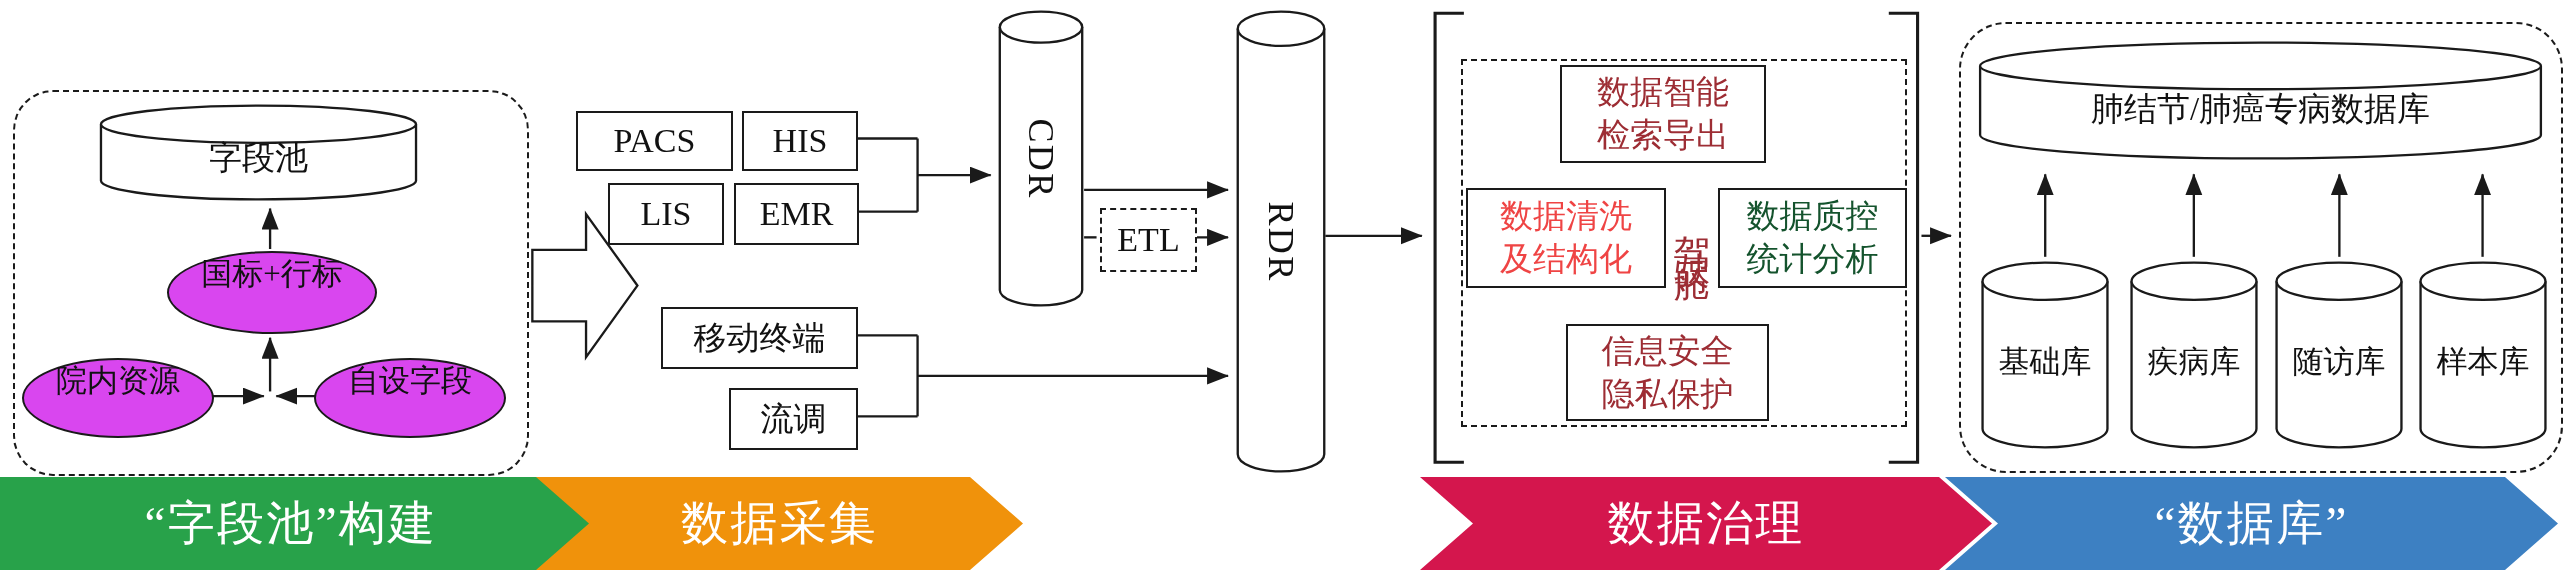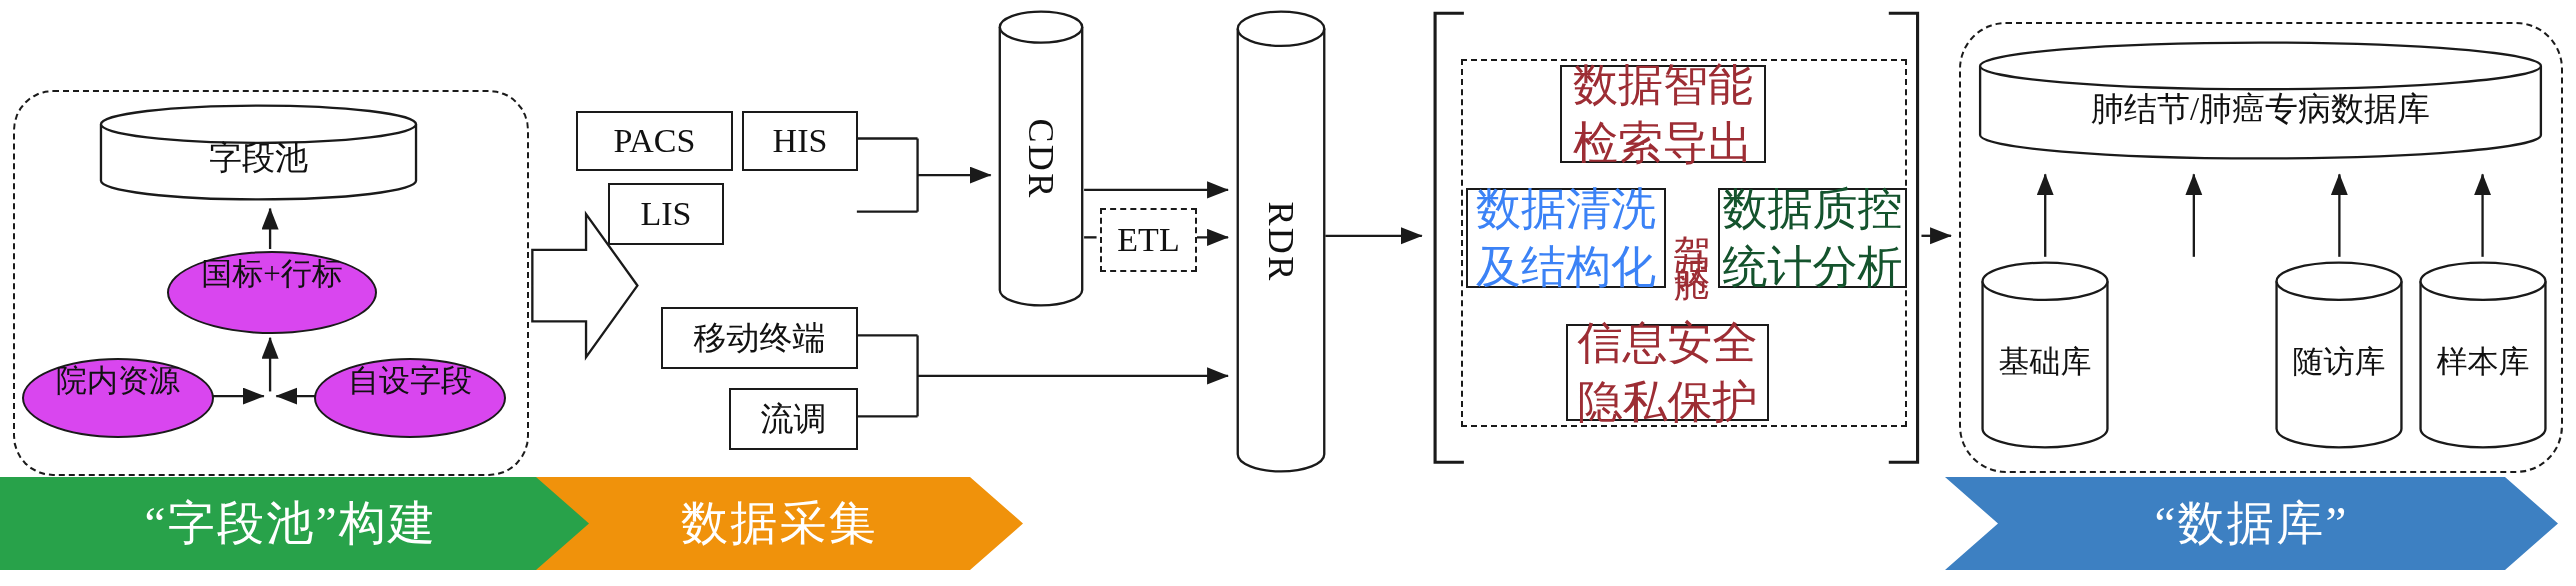--- a/index.html
+++ b/index.html
@@ -22,21 +22,21 @@
   .cyl > svg{position:absolute;left:0;top:0;}
   .cyl-label{
     position:absolute;left:0;top:0;right:0;bottom:0;
     display:flex;align-items:center;justify-content:center;font-size:33px;
   }
   .cyl-label.small{font-size:31px;}
   .vlabel{transform:rotate(90deg);display:block;font-size:36px;letter-spacing:2.3px;}
   .gov-box{
     position:absolute;border:2.3px solid #1a1a1a;background:#fff;
     display:flex;align-items:center;justify-content:center;
-    font-size:45px;line-height:1.3;text-align:center;white-space:pre-line;
+    font-size:33px;line-height:1.3;text-align:center;white-space:pre-line;
   }
   .cockpit{
     position:absolute;display:flex;align-items:center;justify-content:center;
     writing-mode:vertical-rl;text-orientation:upright;
     font-size:36px;letter-spacing:15.6px;
   }
   .banner{
     position:absolute;top:477px;height:93px;
     display:flex;align-items:center;justify-content:center;
     color:#fff;font-size:47px;letter-spacing:2.3px;
@@ -117,20 +117,23 @@
 
   <div class="box" style="left:576px;top:111px;width:153px;height:56px">
     <span>PACS</span>
   </div>
   <div class="box" style="left:742px;top:111px;width:112px;height:56px">
     <span>HIS</span>
   </div>
   <div class="box" style="left:608px;top:183px;width:112px;height:58px">
     <span>LIS</span>
   </div>
+  <div class="box" style="left:734px;top:183px;width:121px;height:58px">
+    <span>EMR</span>
+  </div>
   <div class="box" style="left:661px;top:307px;width:193px;height:58px;font-size:33px">
     <span>移动终端</span>
   </div>
   <div class="box" style="left:729px;top:388px;width:125px;height:58px;font-size:33px">
     <span>流调</span>
   </div>
 
   <div class="cyl" style="left:998px;top:10px;width:86px;height:297px">
     <svg width="86" height="297" viewBox="0 0 110 382">
       <path d="M2,22 L2,360 A53,20 0 0 0 108,360 L108,22" fill="#fff" stroke="#1a1a1a" stroke-width="3"></path>
@@ -156,21 +159,21 @@
   </div>
 
   <div class="round-dashed" style="left:1461px;top:59px;width:442px;height:364px;border-radius:0"></div>
 
   <div class="gov-box" style="left:1560px;top:65px;width:202px;height:94px">
     <span style="color: rgb(157, 45, 52);">数据智能
 检索导出</span>
   </div>
 
   <div class="gov-box" style="left:1466px;top:188px;width:196px;height:96px">
-    <span style="color: #3b82f6;">数据清洗
+    <span style="color: #ef4444;">数据清洗
 及结构化</span>
   </div>
 
   <div class="cockpit" style="left: 1666px; top: 140px; width: 51px; height: 183px; color: rgb(157, 45, 52);">驾驶舱</div>
 
   <div class="gov-box" style="left:1718px;top:188px;width:185px;height:96px">
     <span style="color: #14532d;">数据质控
 统计分析</span>
   </div>
 
@@ -190,20 +193,27 @@
   </div>
 
   <div class="cyl" style="left:1981px;top:261px;width:128px;height:188px">
     <svg width="128" height="188" viewBox="0 0 165 242">
       <path d="M2,26 L2,216 A80.5,24 0 0 0 163,216 L163,26" fill="#fff" stroke="#1a1a1a" stroke-width="3"></path>
       <ellipse cx="82.5" cy="26" rx="80.5" ry="24" fill="#fff" stroke="#1a1a1a" stroke-width="3"></ellipse>
     </svg>
     <div class="cyl-label small" style="padding-top:14px">基础库</div>
   </div>
 
+  <div class="cyl" style="left:2130px;top:261px;width:128px;height:188px">
+    <svg width="128" height="188" viewBox="0 0 165 242">
+      <path d="M2,26 L2,216 A80.5,24 0 0 0 163,216 L163,26" fill="#fff" stroke="#1a1a1a" stroke-width="3"></path>
+      <ellipse cx="82.5" cy="26" rx="80.5" ry="24" fill="#fff" stroke="#1a1a1a" stroke-width="3"></ellipse>
+    </svg>
+    <div class="cyl-label small" style="padding-top:14px">疾病库</div>
+  </div>
 
   <div class="cyl" style="left:2275px;top:261px;width:128px;height:188px">
     <svg width="128" height="188" viewBox="0 0 165 242">
       <path d="M2,26 L2,216 A80.5,24 0 0 0 163,216 L163,26" fill="#fff" stroke="#1a1a1a" stroke-width="3"></path>
       <ellipse cx="82.5" cy="26" rx="80.5" ry="24" fill="#fff" stroke="#1a1a1a" stroke-width="3"></ellipse>
     </svg>
     <div class="cyl-label small" style="padding-top:14px">随访库</div>
   </div>
 
   <div class="cyl" style="left:2419px;top:261px;width:128px;height:188px">
@@ -213,18 +223,21 @@
     </svg>
     <div class="cyl-label small" style="padding-top:14px">样本库</div>
   </div>
 
   <div class="banner first" style="left: 0px; width: 582px; background: rgb(40, 162, 74);">
     <span>“字段池”构建</span>
   </div>
   <div class="banner chev" style="left: 536px; width: 487px; background: rgb(240, 146, 11);">
     <span>数据采集</span>
   </div>
+  <div class="banner chev" style="left: 1420px; width: 572px; background: rgb(212, 22, 77);">
+    <span>数据治理</span>
+  </div>
   <div class="banner chev" style="left: 1945px; width: 613px; background: rgb(61, 128, 194);">
     <span>“数据库”</span>
   </div>
 
 </div>
 
 
 </body></html>

